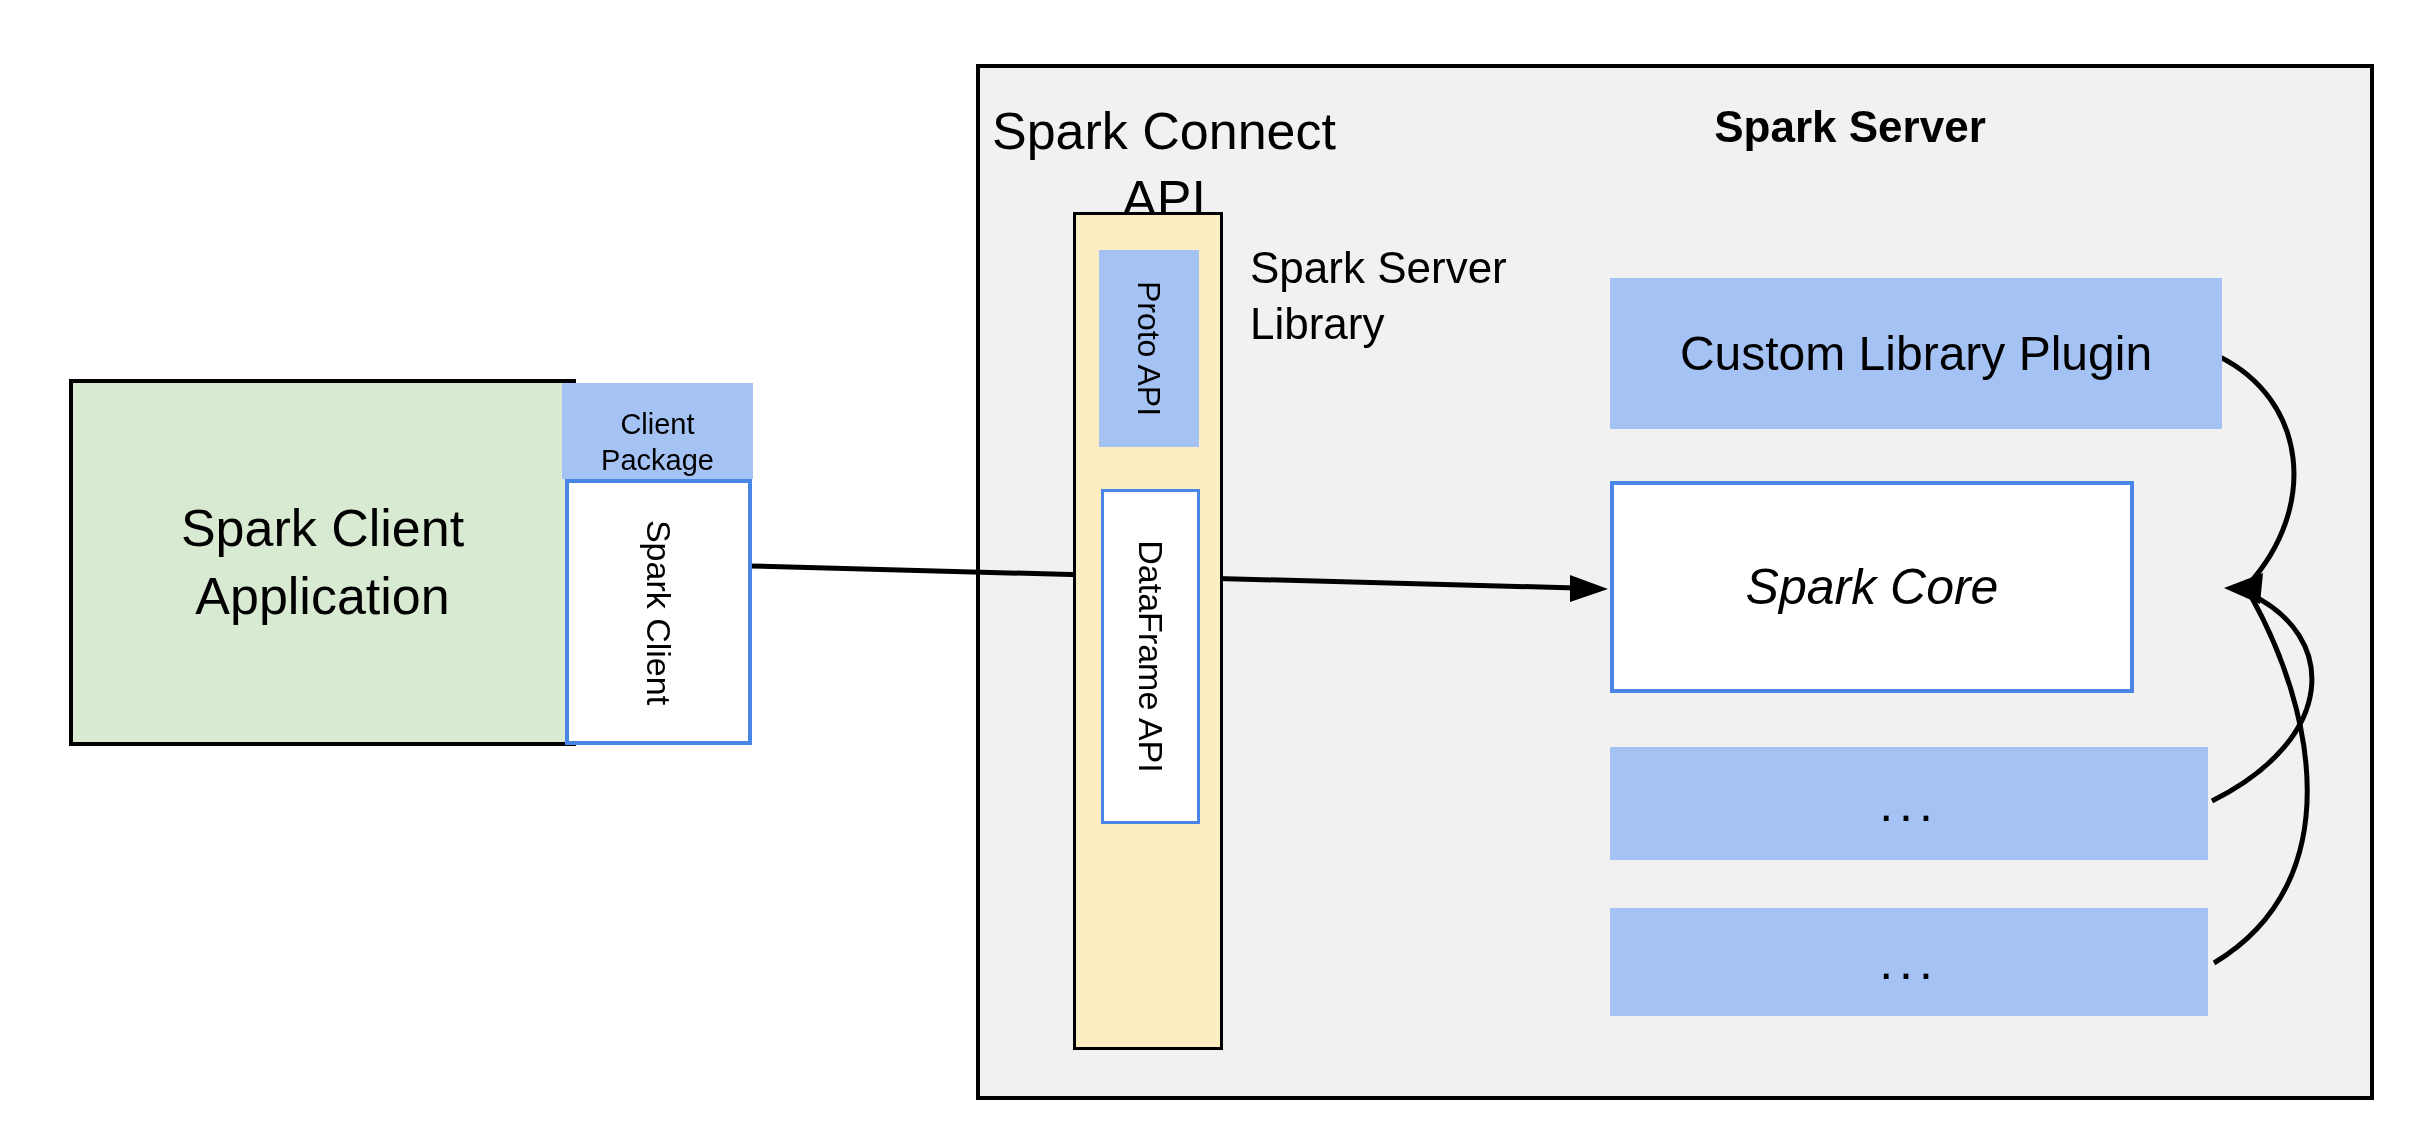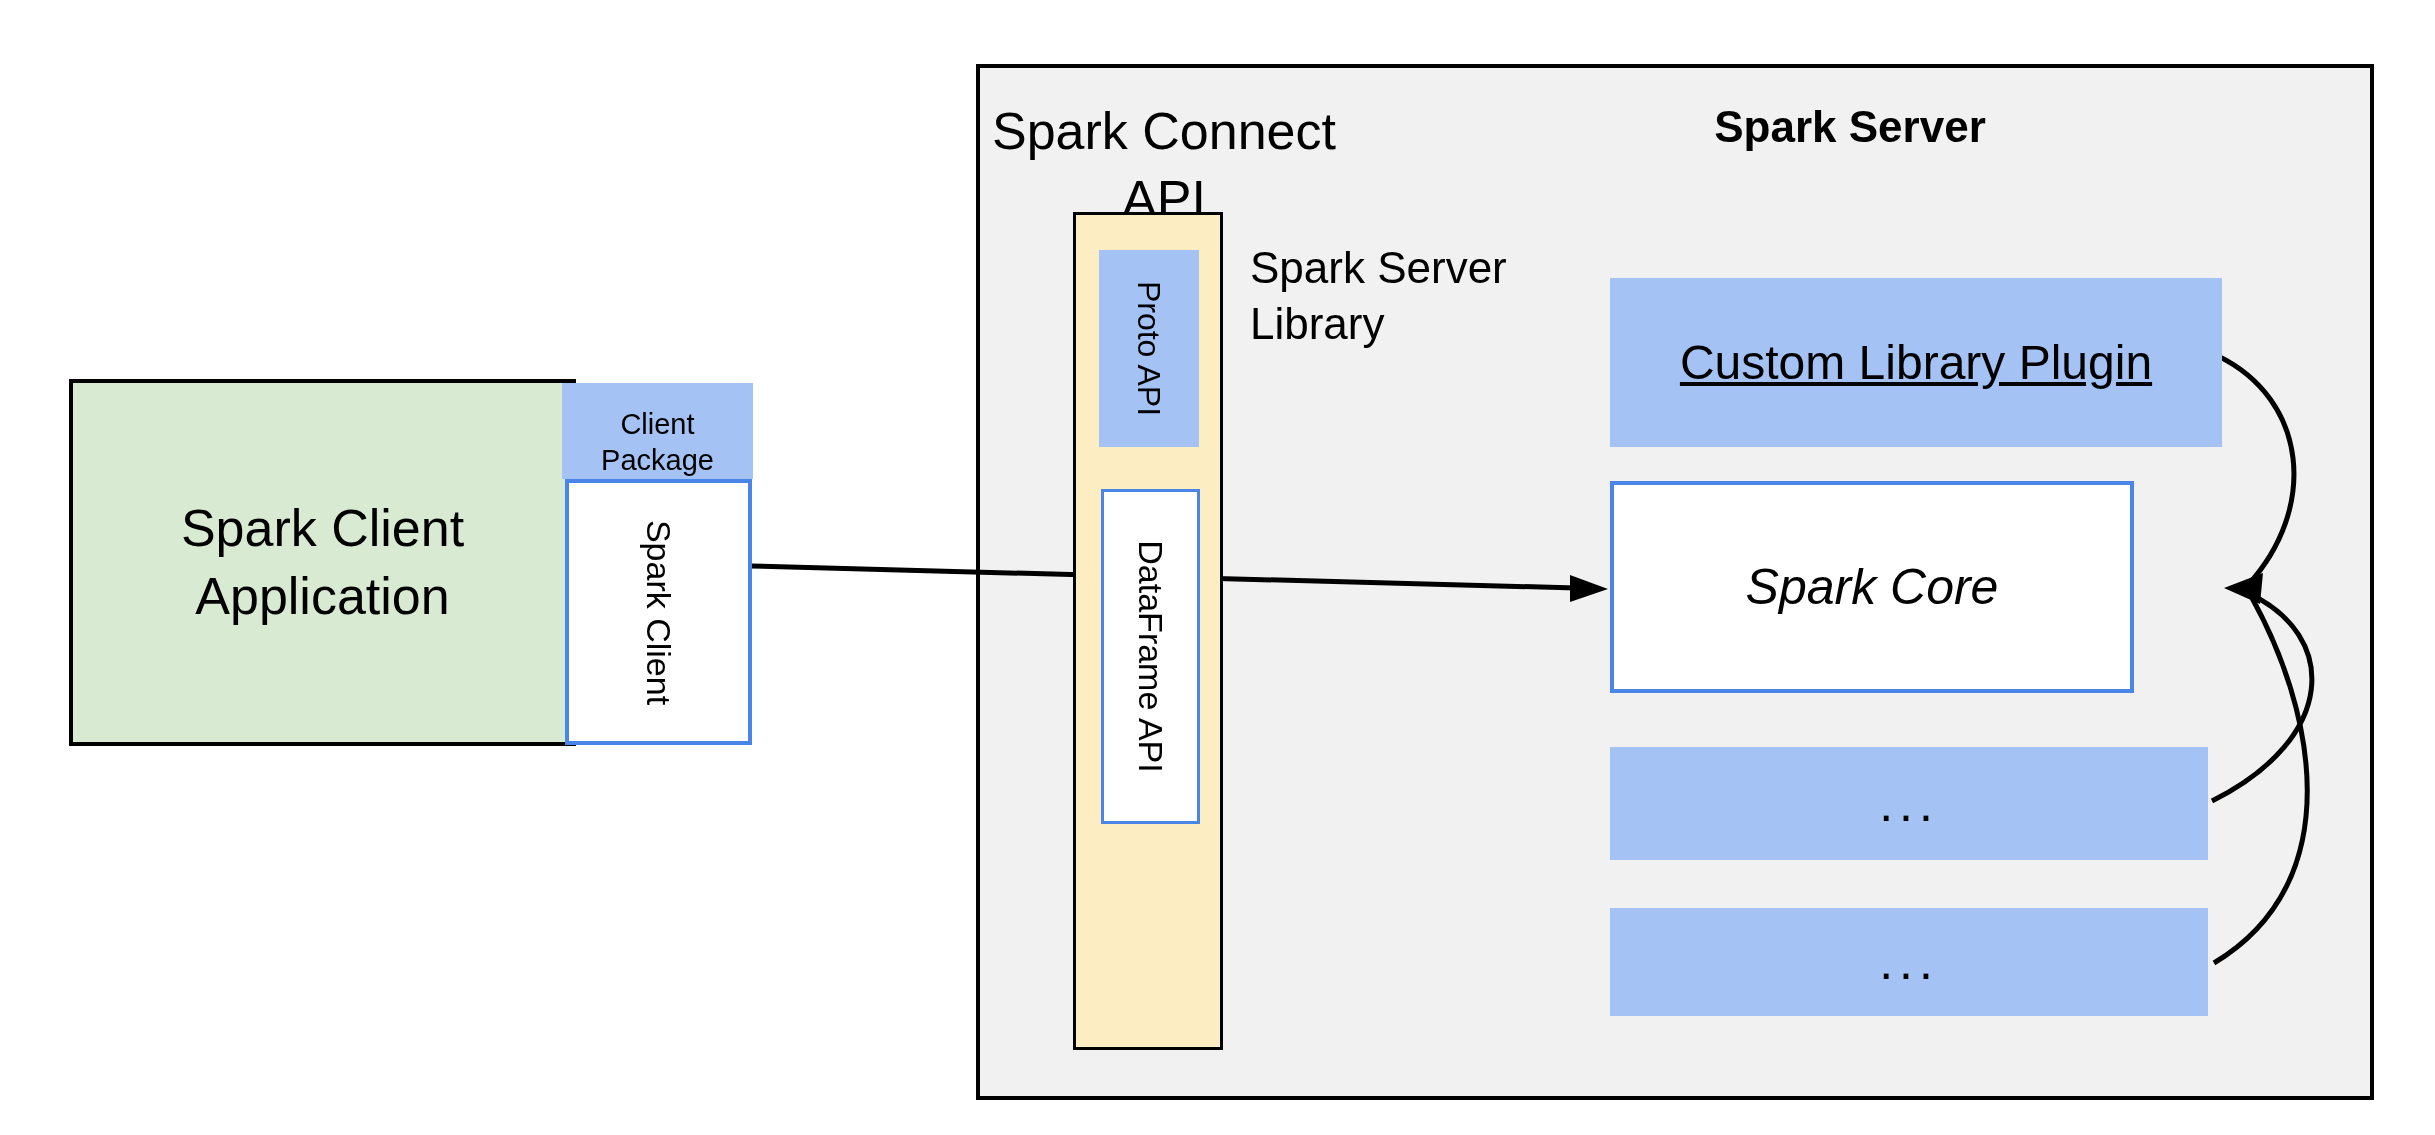--- a/index.html
+++ b/index.html
@@ -46,21 +46,21 @@
   .fill-yellow { background: var(--c-yellow-fill, #fcedc2); border: 3px solid var(--c-line, #000); }
   .white-blue  { background: #fff; border: 4px solid var(--c-blue-border, #4a86e8); }
 
   
   #client-app-box      { left: 69px;  top: 379px; width: 507px; height: 367px; font-size: 52px; line-height: 1.3; }
   #client-package-box  { left: 562px; top: 383px; width: 191px; height: 96px;  font-size: 29px; line-height: 1.24; align-items: flex-end; }
   #spark-client-box    { left: 565px; top: 479px; width: 187px; height: 266px; font-size: 34px; }
   #server-library-box  { left: 1073px; top: 212px; width: 150px; height: 838px; }
   #proto-api-box       { left: 1099px; top: 250px; width: 100px; height: 197px; font-size: 32px; }
   #dataframe-api-box   { left: 1101px; top: 489px; width: 99px;  height: 335px; font-size: 34px; border-width: 3px; }
-  #custom-plugin-box   { left: 1610px; top: 278px; width: 612px; height: 169px; font-size: 48px; text-decoration: underline; }
+  #custom-plugin-box   { left: 1610px; top: 278px; width: 612px; height: 151px; font-size: 48px; }
   #spark-core-box      { left: 1610px; top: 481px; width: 524px; height: 212px; font-size: 50px; font-style: italic; }
   #plugin-slot-1-box   { left: 1610px; top: 747px; width: 598px; height: 113px; font-size: 50px; }
   #plugin-slot-2-box   { left: 1610px; top: 908px; width: 598px; height: 108px; font-size: 50px; }
 
   .vlabel {
     white-space: nowrap;
     transform: rotate(90deg);
   }
   .dots-label { line-height: 0; letter-spacing: 6px; }
 

